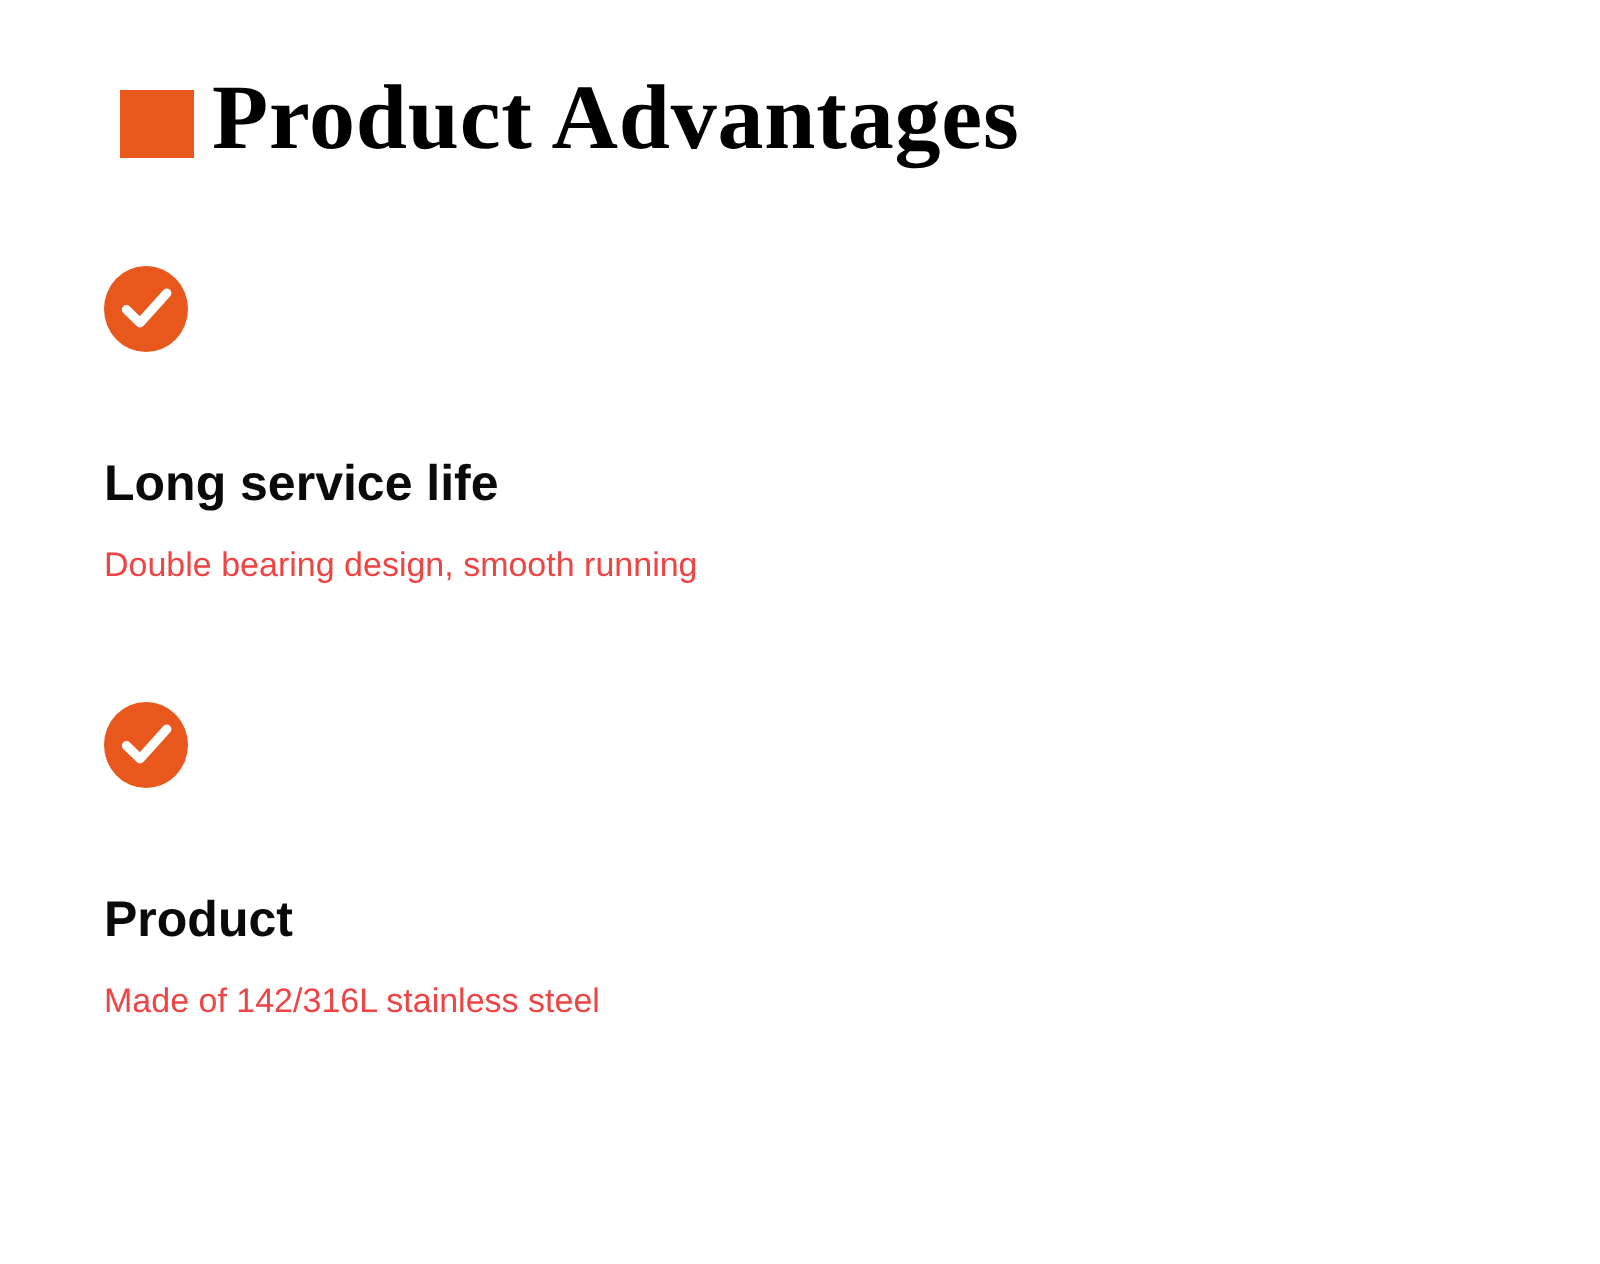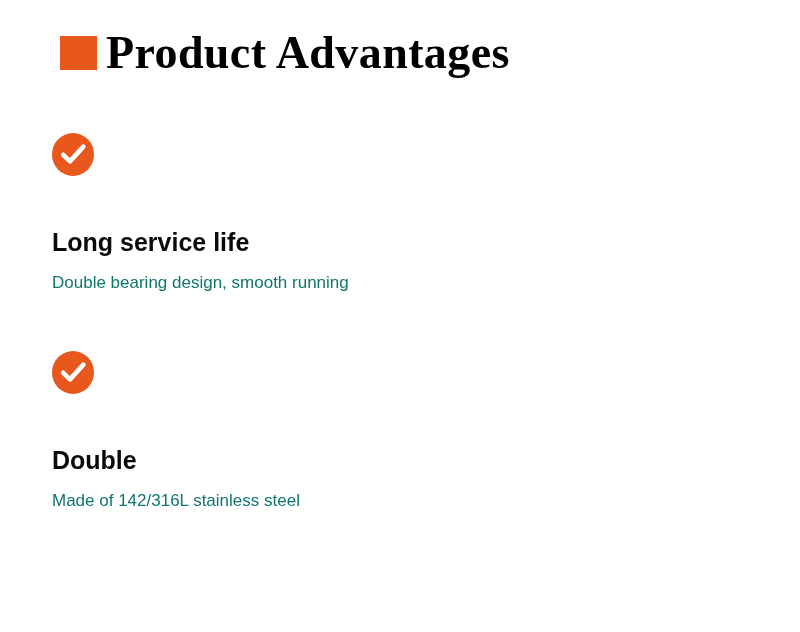--- a/index.html
+++ b/index.html
@@ -15,21 +15,21 @@
     font-family: "Liberation Sans", sans-serif;
     -webkit-font-smoothing: antialiased;
   }
 
   
   .page-title-row {
     position: absolute;
     left: 60px;
     top: 30px;
     display: flex;
-    align-items: flex-start;
+    align-items: center;
     height: 58px;
   }
   .title-square {
     width: 37px;
     height: 34px;
     background: #E8571C;
     flex: 0 0 auto;
     margin-top: 6px;
   }
   .page-title {
@@ -91,21 +91,21 @@
     line-height: 28px;
     color: #0a0a0a;
     margin: 0;
     white-space: nowrap;
   }
   .adv-body {
     font-family: "Liberation Sans", sans-serif;
     font-weight: normal;
     font-size: 17px;
     line-height: 27px;
-    color: #0f766e;
+    color: #ef4444;
     margin: 0;
   }
 
   
   .gap-icon-heading-1 { height: 52px; }
   .gap-icon-heading-2 { height: 52px; }
   .gap-heading-body   { height: 13px; }
 
   .cell-icon-offset-l1 { padding-top: 23px; }
   .cell-icon-offset-r1 { padding-top: 22px; }
@@ -149,21 +149,21 @@
 
     <div class="adv-cell col-left cell-icon-offset-l2">
       <div class="adv-inner">
         <span class="check-icon">
           <svg viewBox="0 0 42 43" xmlns="http://www.w3.org/2000/svg">
             <ellipse cx="21" cy="21.5" rx="21" ry="21.5" fill="#E8571C"></ellipse>
             <path d="M11.2 21.8 L18.0 28.4 L31.4 13.6" fill="none" stroke="#ffffff" stroke-width="4.6" stroke-linecap="round" stroke-linejoin="round"></path>
           </svg>
         </span>
         <div class="gap-icon-heading-2"></div>
-        <h3 class="adv-heading">Double</h3>
+        <h3 class="adv-heading">Product</h3>
         <div class="gap-heading-body"></div>
         <p class="adv-body">Made of 142/316L stainless steel</p>
       </div>
     </div>
 
     <div class="adv-cell col-right cell-icon-offset-r2">
       
     </div>
 
   </div>

